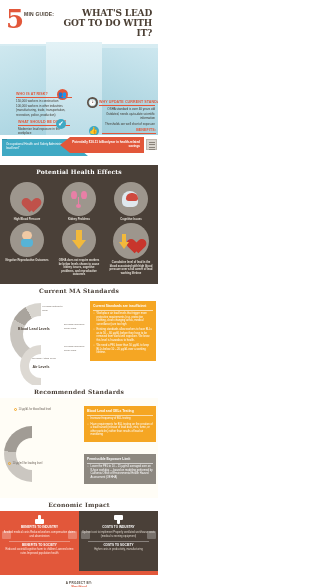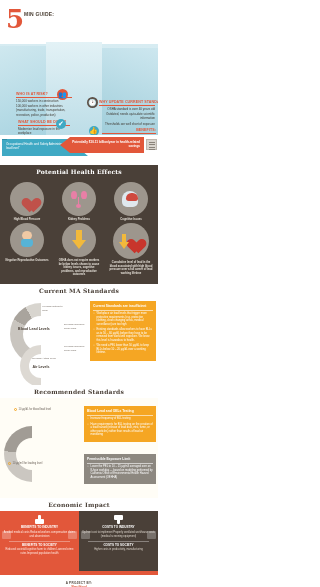--- a/index.html
+++ b/index.html
@@ -320,20 +320,22 @@
 </head>
 <body>
 
 <div class="page">
 
   <div class="header">
     <div class="hdr-row">
       <div class="big5">5</div>
       <div class="minguide">MIN GUIDE:</div>
       <div class="hdr-title">
+        <div>WHAT'S LEAD</div>
+        <div>GOT TO DO WITH IT?</div>
       </div>
     </div>
   </div>
 
   <div class="intro">
     <div class="ifold left"></div>
     <div class="ifold mid"></div>
     <div class="ifold right"></div>
 
     <div class="badge orange" style="left:57px; top:49px; width:11px; height:11px;">👥</div>

